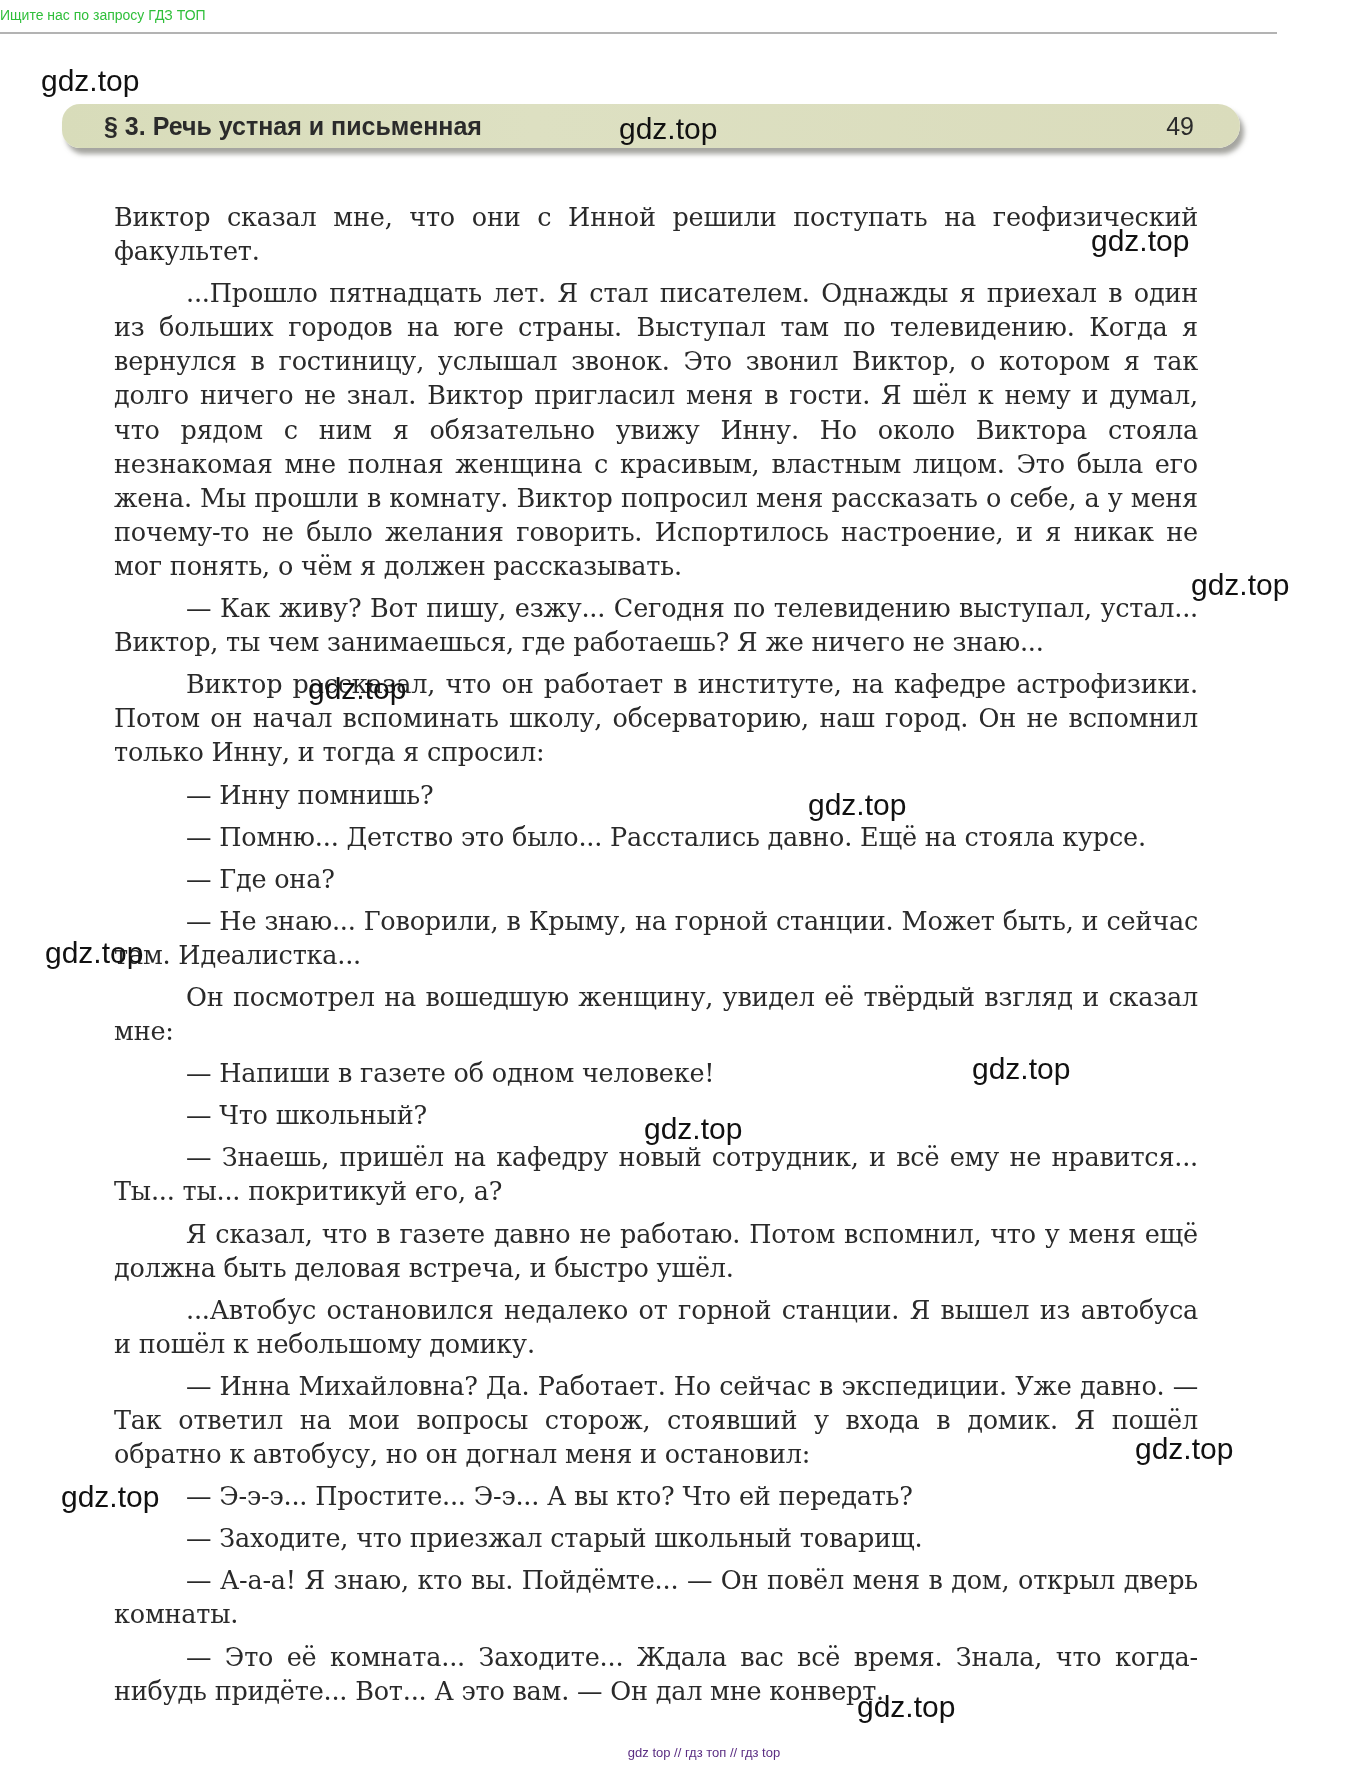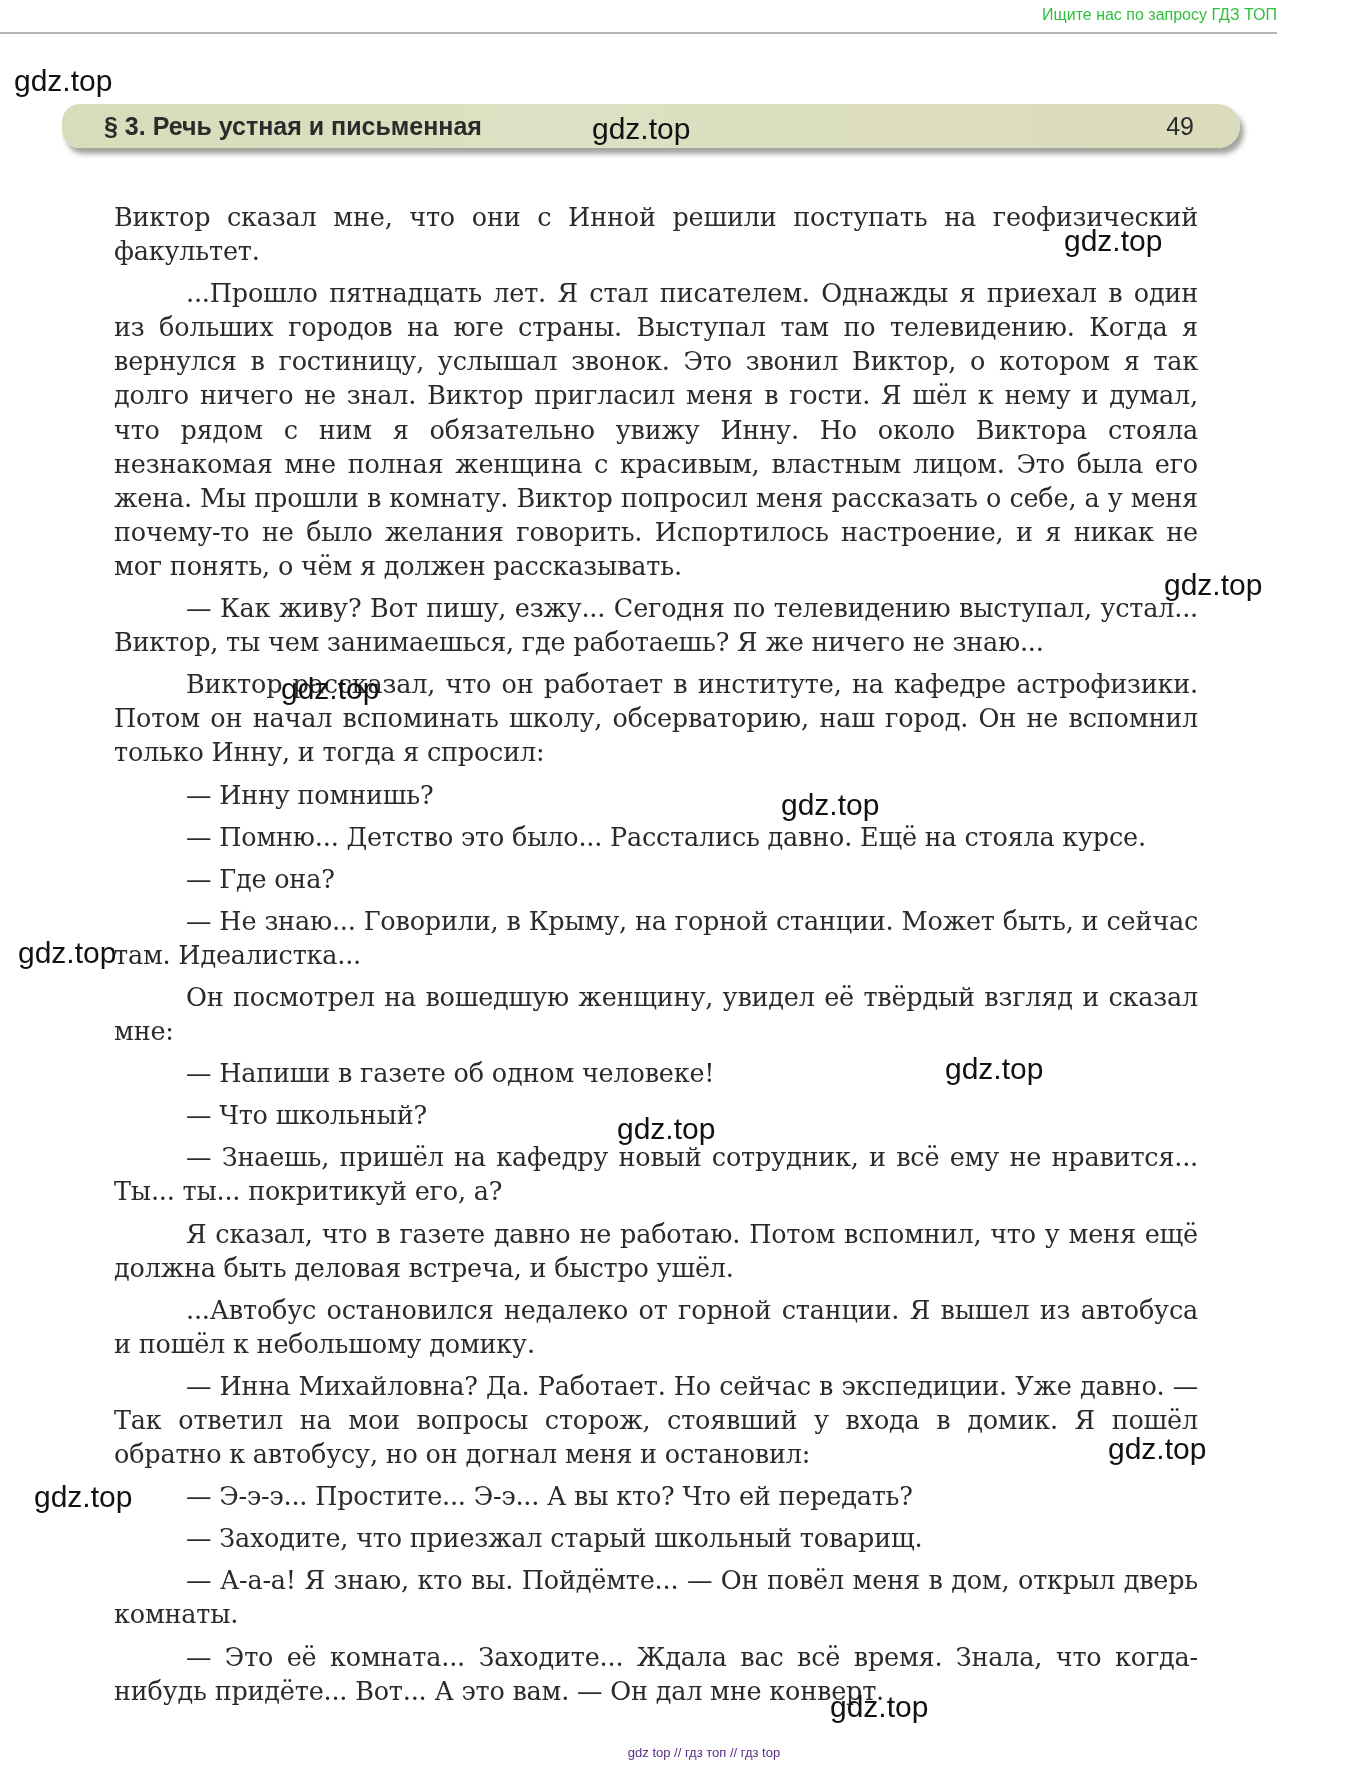--- a/index.html
+++ b/index.html
@@ -1,20 +1,20 @@
 <!DOCTYPE html>
 <html><head>
 <meta charset="utf-8">
 <style>
   html, body { margin: 0; padding: 0; background: #ffffff; }
   body { width: 1352px; height: 1775px; position: relative; overflow: hidden; }
   .top-banner {
     position: absolute; left: 0; top: 0; width: 1277px; height: 32px;
-    text-align: right; font-family: "Liberation Sans", sans-serif;
-    font-size: 16px; line-height: 30px; color: #2fbf3a;
+    text-align: left; font-family: "Liberation Sans", sans-serif;
+    font-size: 14px; line-height: 30px; color: #2fbf3a;
     border-bottom: 2px solid #b3b3b3;
   }
   .header-bar {
     position: absolute; left: 62px; top: 104px; width: 1178px; height: 44px;
     background: linear-gradient(90deg, #d8dcba 0%, #dde0c2 40%, #dadcbc 100%);
     border-radius: 18px 22px 22px 18px;
     box-shadow: 4px 6px 5px rgba(90, 90, 80, 0.55);
   }
   .header-title {
     position: absolute; left: 42px; top: 0; line-height: 44px;
@@ -26,21 +26,21 @@
   }
   .text-block {
     position: absolute; left: 106px; top: 192px; width: 1100px;
     font-family: "DejaVu Serif", serif; font-size: 25.5px; line-height: 34.1px;
     color: #2a2a2a; text-align: justify; letter-spacing: -0.2px;
   }
   .text-block p { margin: 8px; text-indent: 72px; }
   .text-block p.no-indent { text-indent: 0; }
   .watermark {
     position: absolute; font-family: "Liberation Sans", sans-serif;
-    font-size: 30px; color: #111111; line-height: 1; white-space: nowrap;
+    font-size: 30px; color: #111111; line-height: 1; white-space: nowrap; margin-left: 27px;
   }
   .footer {
     position: absolute; left: 0; top: 1745px; width: 1352px; text-align: center;
     font-family: "Liberation Sans", sans-serif; font-size: 13px; color: #5a2d82; padding-left: 28px;
   }
 </style>
 </head>
 <body>
 
 <div class="top-banner">

